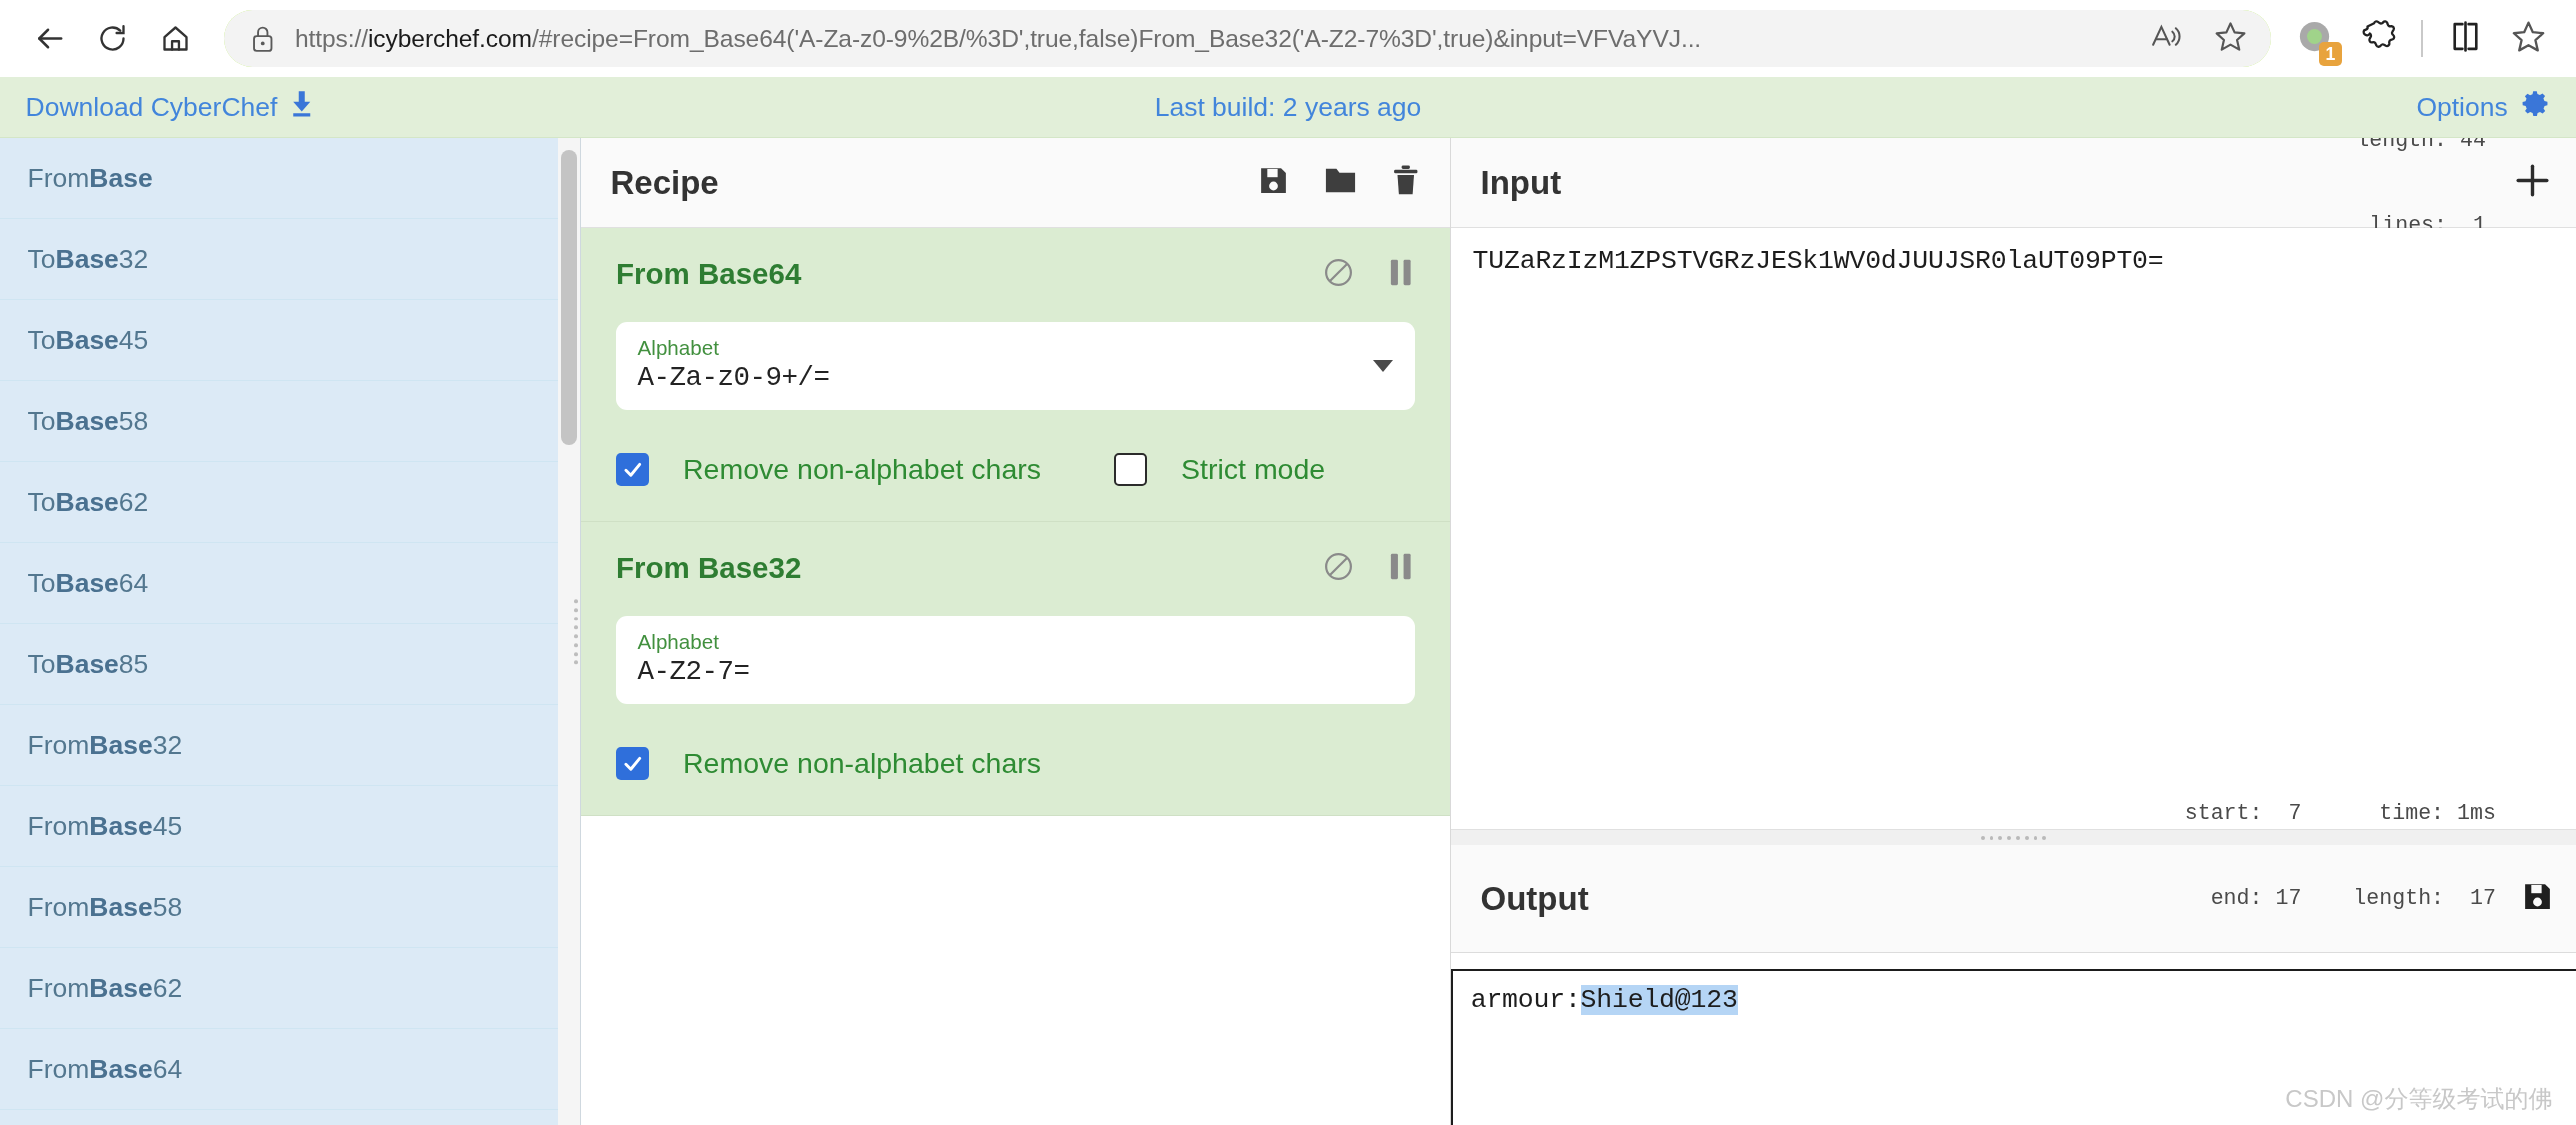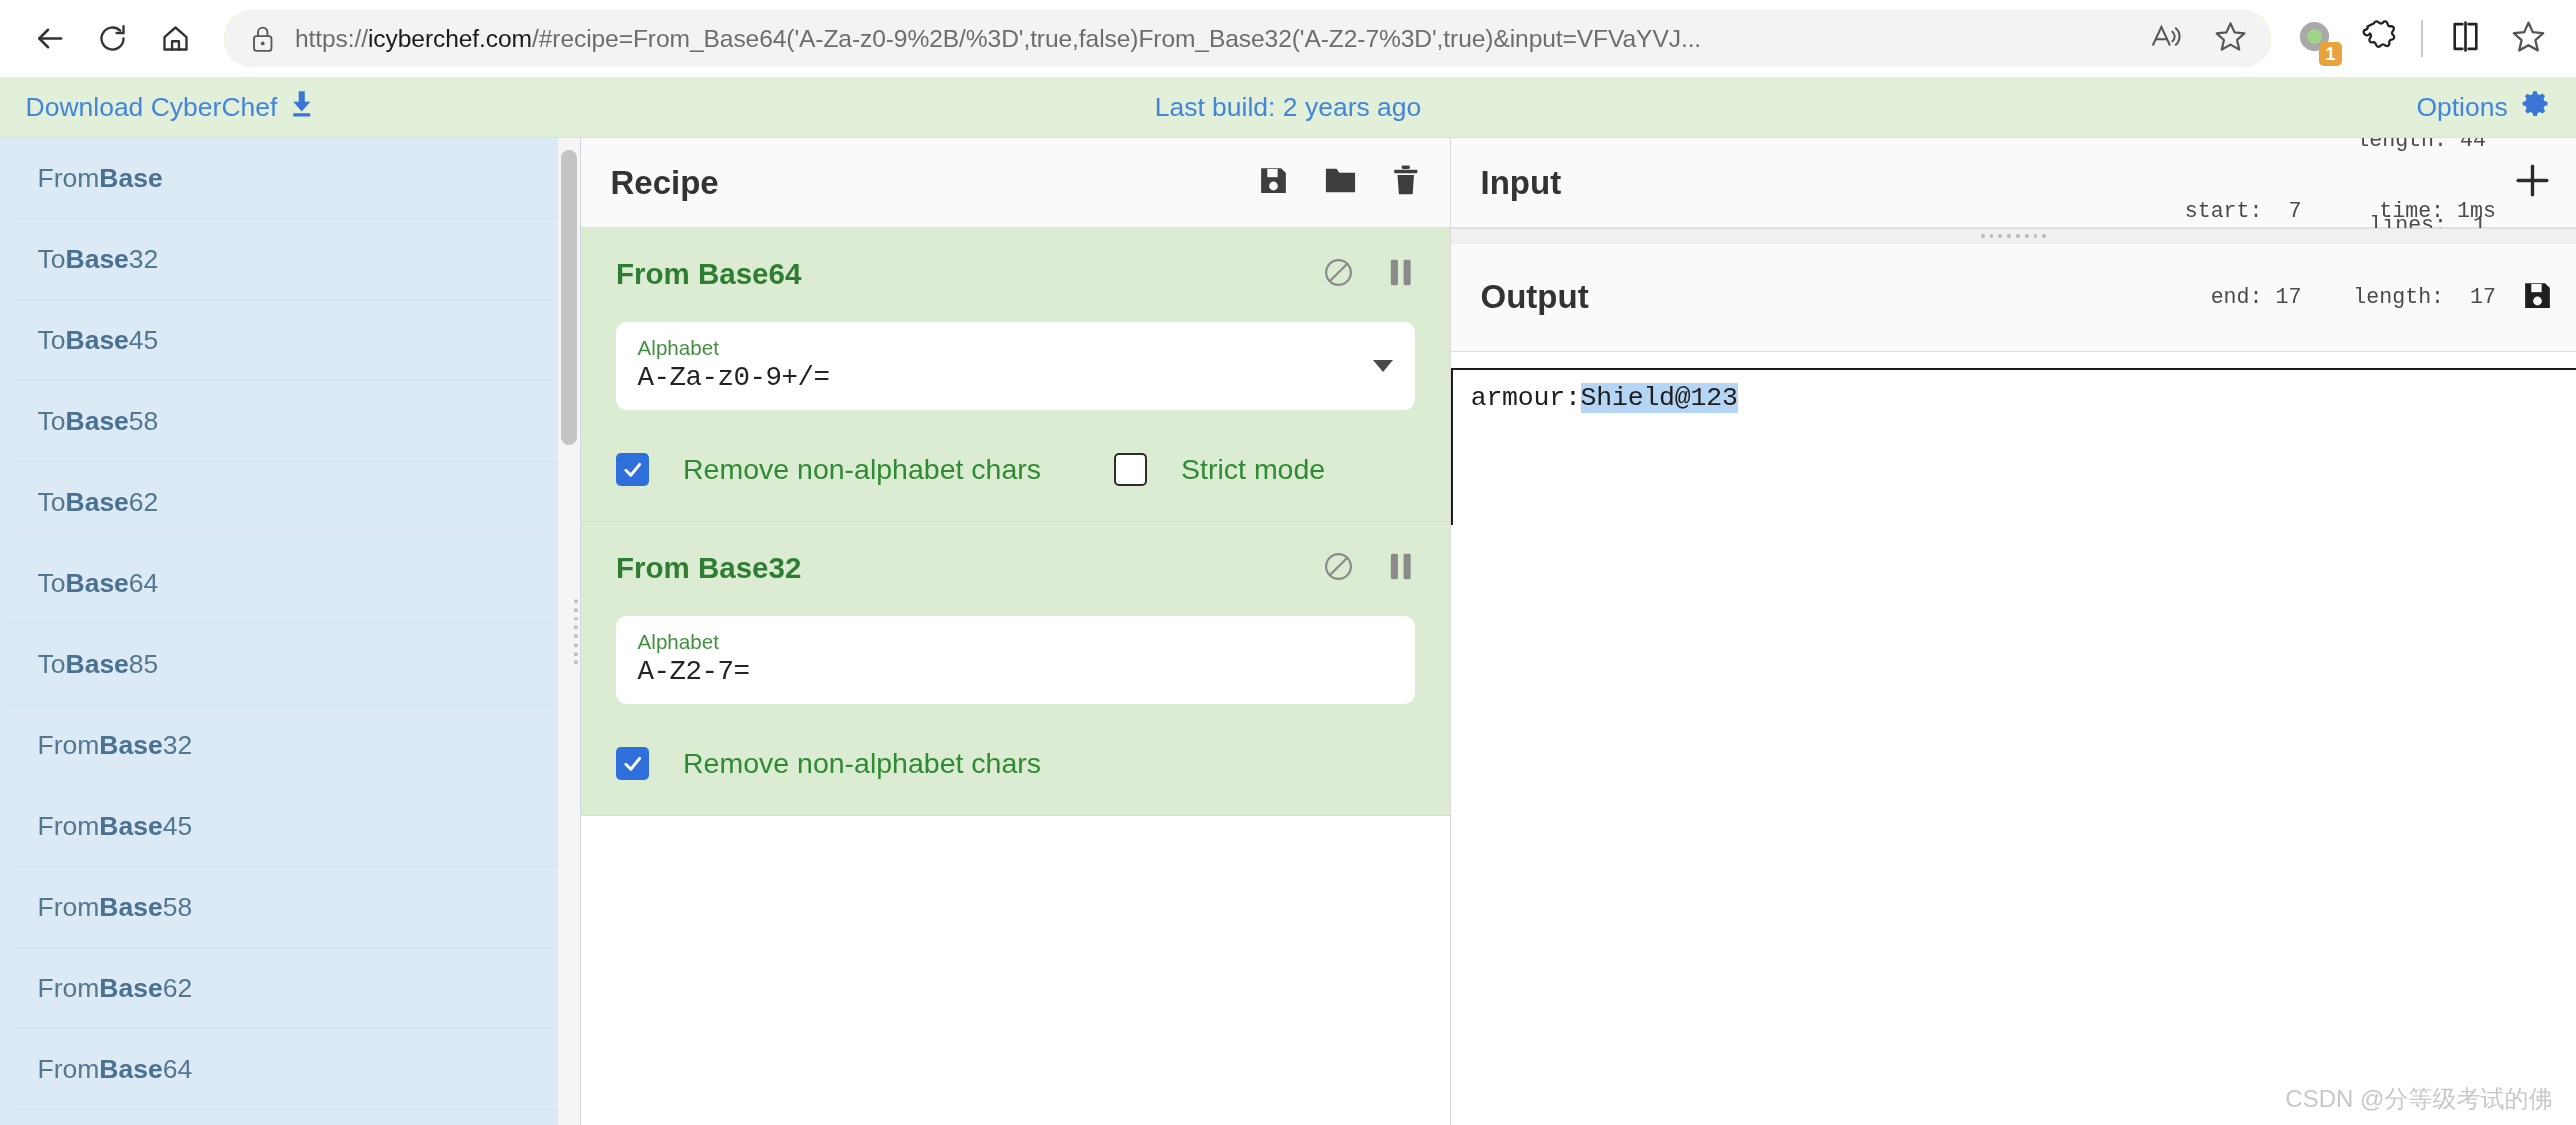--- a/index.html
+++ b/index.html
@@ -111,21 +111,21 @@
 
   
   .ops-panel {
     width: 581px;
     flex: 0 0 581px;
     background: #dceaf6;
     position: relative;
     overflow: hidden;
     border-right: 1px solid #cfd8df;
   }
-  .ops-list { position:absolute; inset:0;padding-left:10px; }
+  .ops-list { position:absolute; inset:0; }
   .op-item {
     height: 81px;
     display: flex;
     align-items: center;
     padding-left: 27.5px;
     color: #53778f;
     font-size: 26.5px;
     border-bottom: 1px solid #cfe5f2;
     background: #dceaf6;
   }
@@ -627,20 +627,21 @@
           <span>
             <svg width="43" height="43" viewBox="0 0 24 24" stroke="#2b2b2b" stroke-width="1.9" stroke-linecap="round">
               <line x1="12" y1="4" x2="12" y2="20"></line>
                 <line x1="4" y1="12" x2="20" y2="12"></line>
             </svg>
           </span>
         </div>
       </div>
     </div>
 
+    <div class="input-area">TUZaRzIzM1ZPSTVGRzJESk1WV0dJUUJSR0laUT09PT0=</div>
 
     <div class="io-splitter">
       <span class="dots">
           <i></i>
           <i></i>
           <i></i>
           <i></i>
           <i></i>
           <i></i>
           <i></i>

